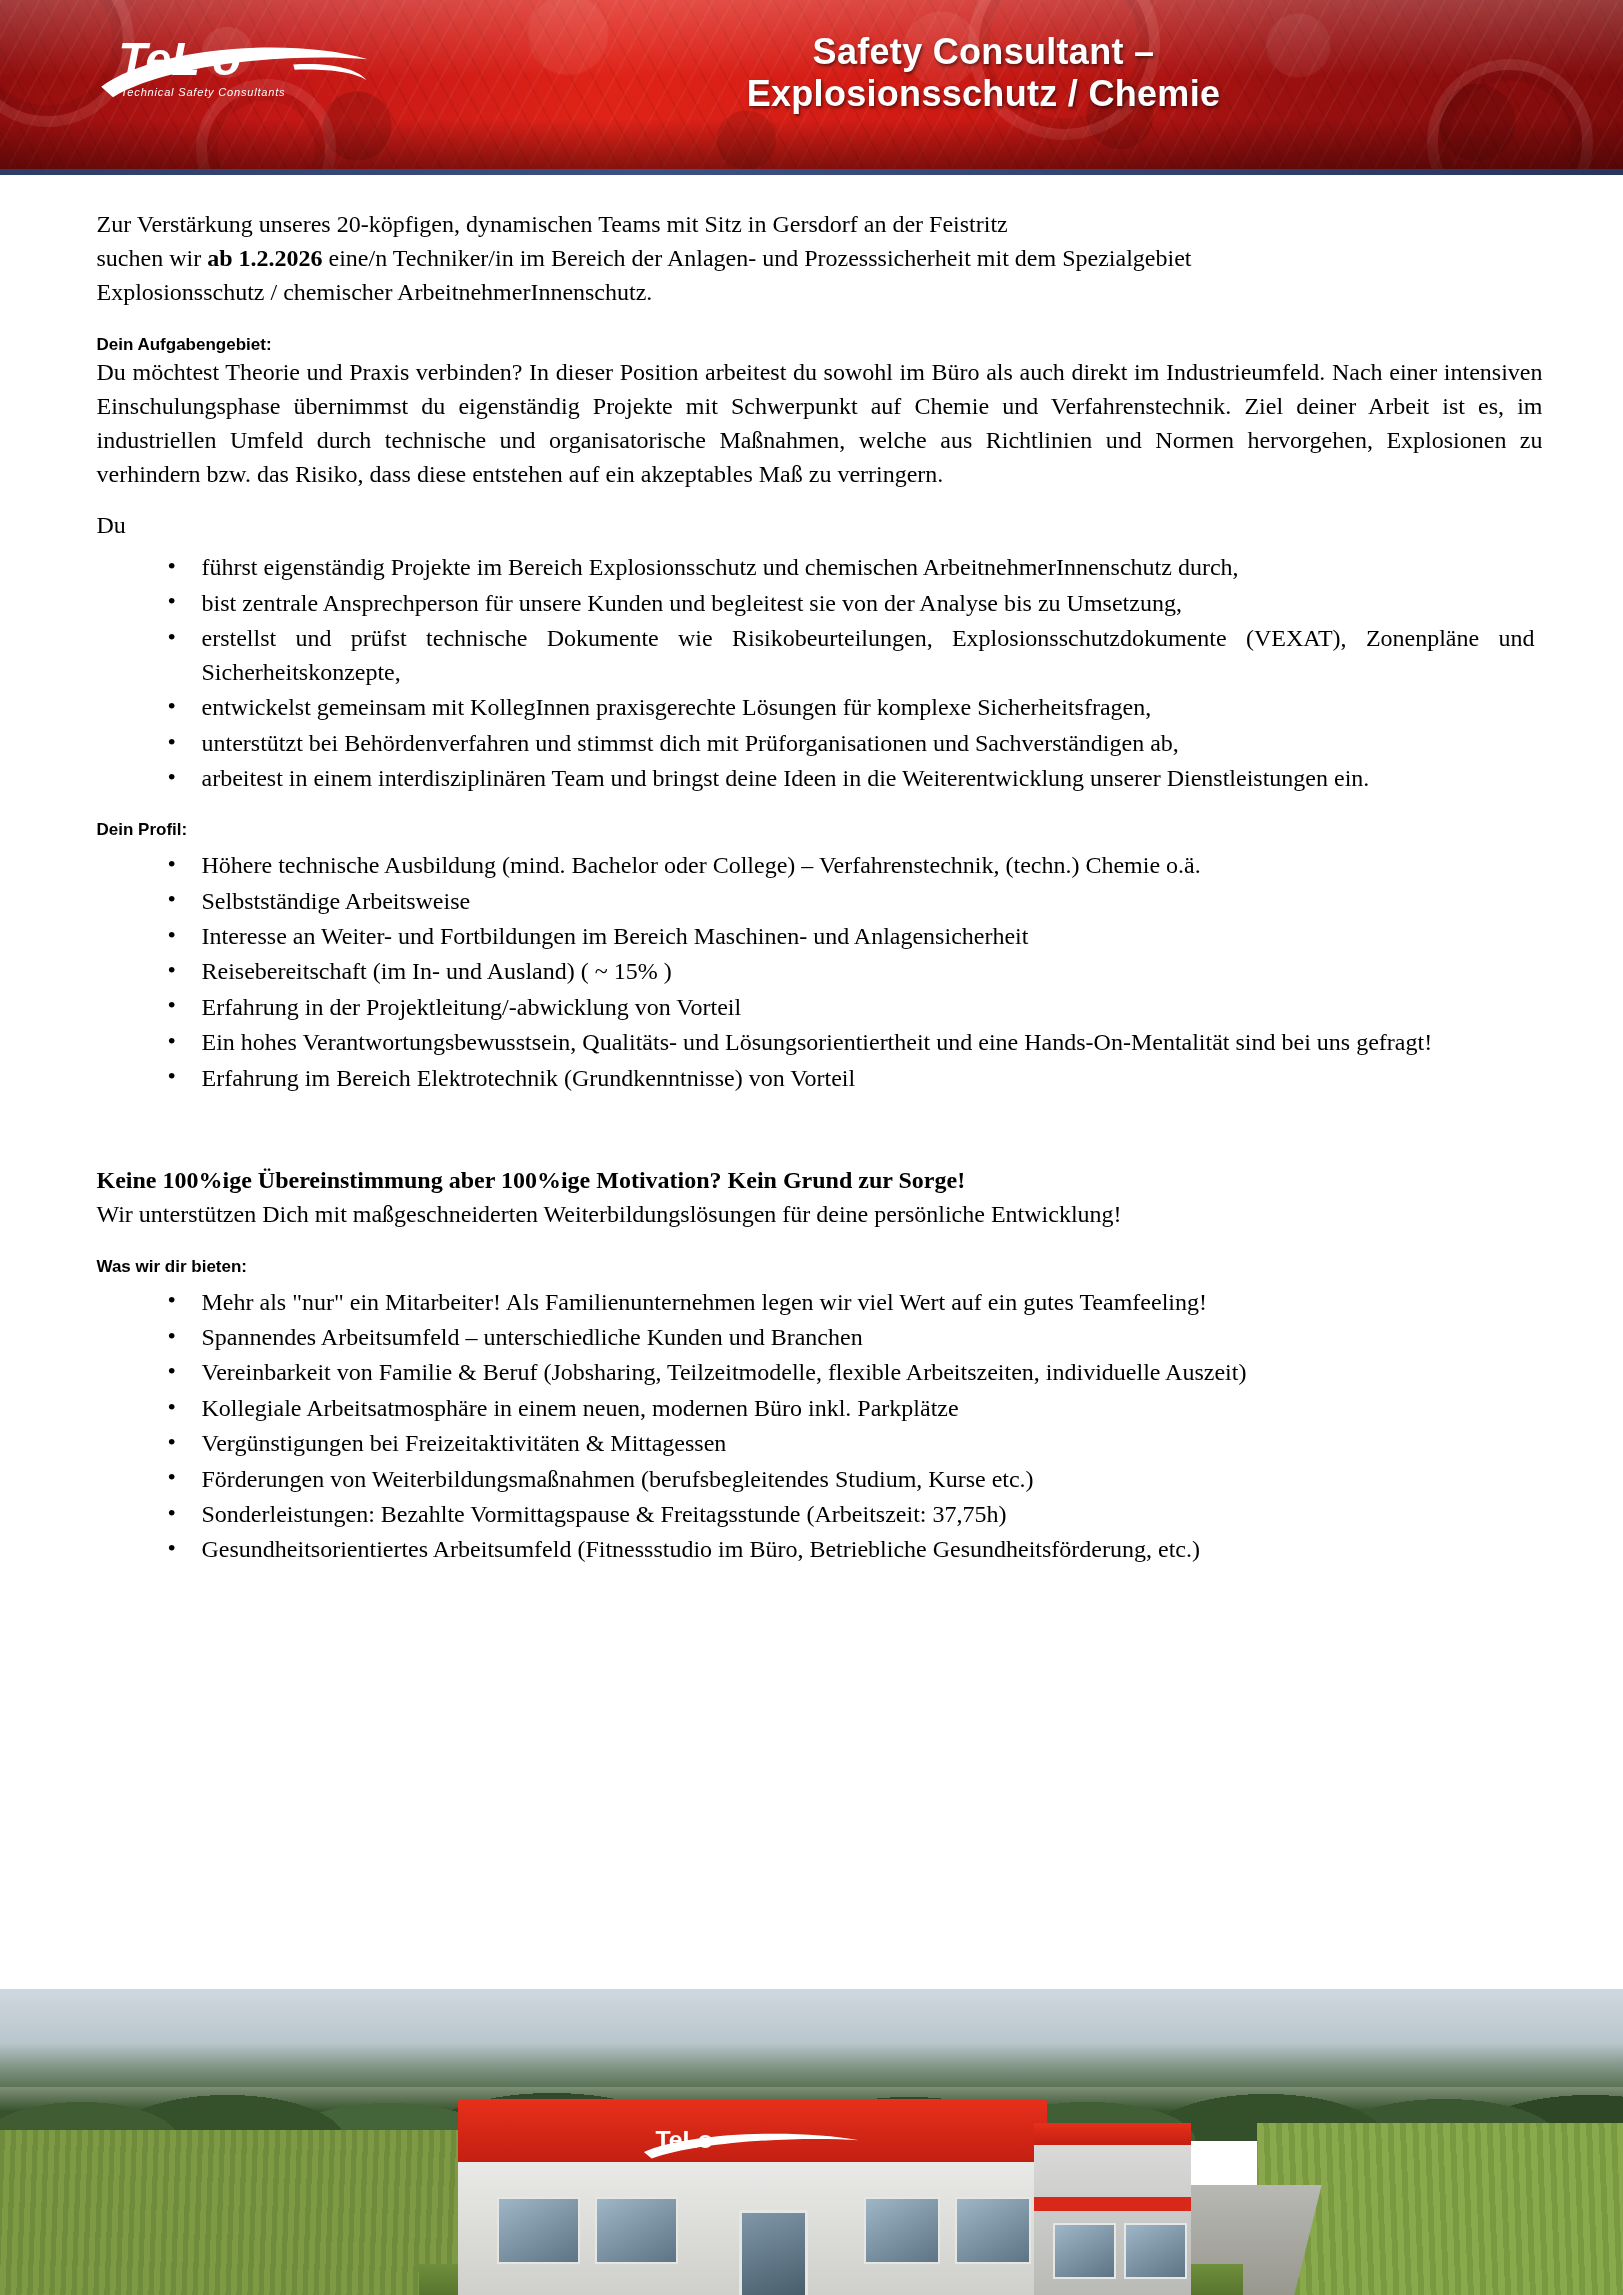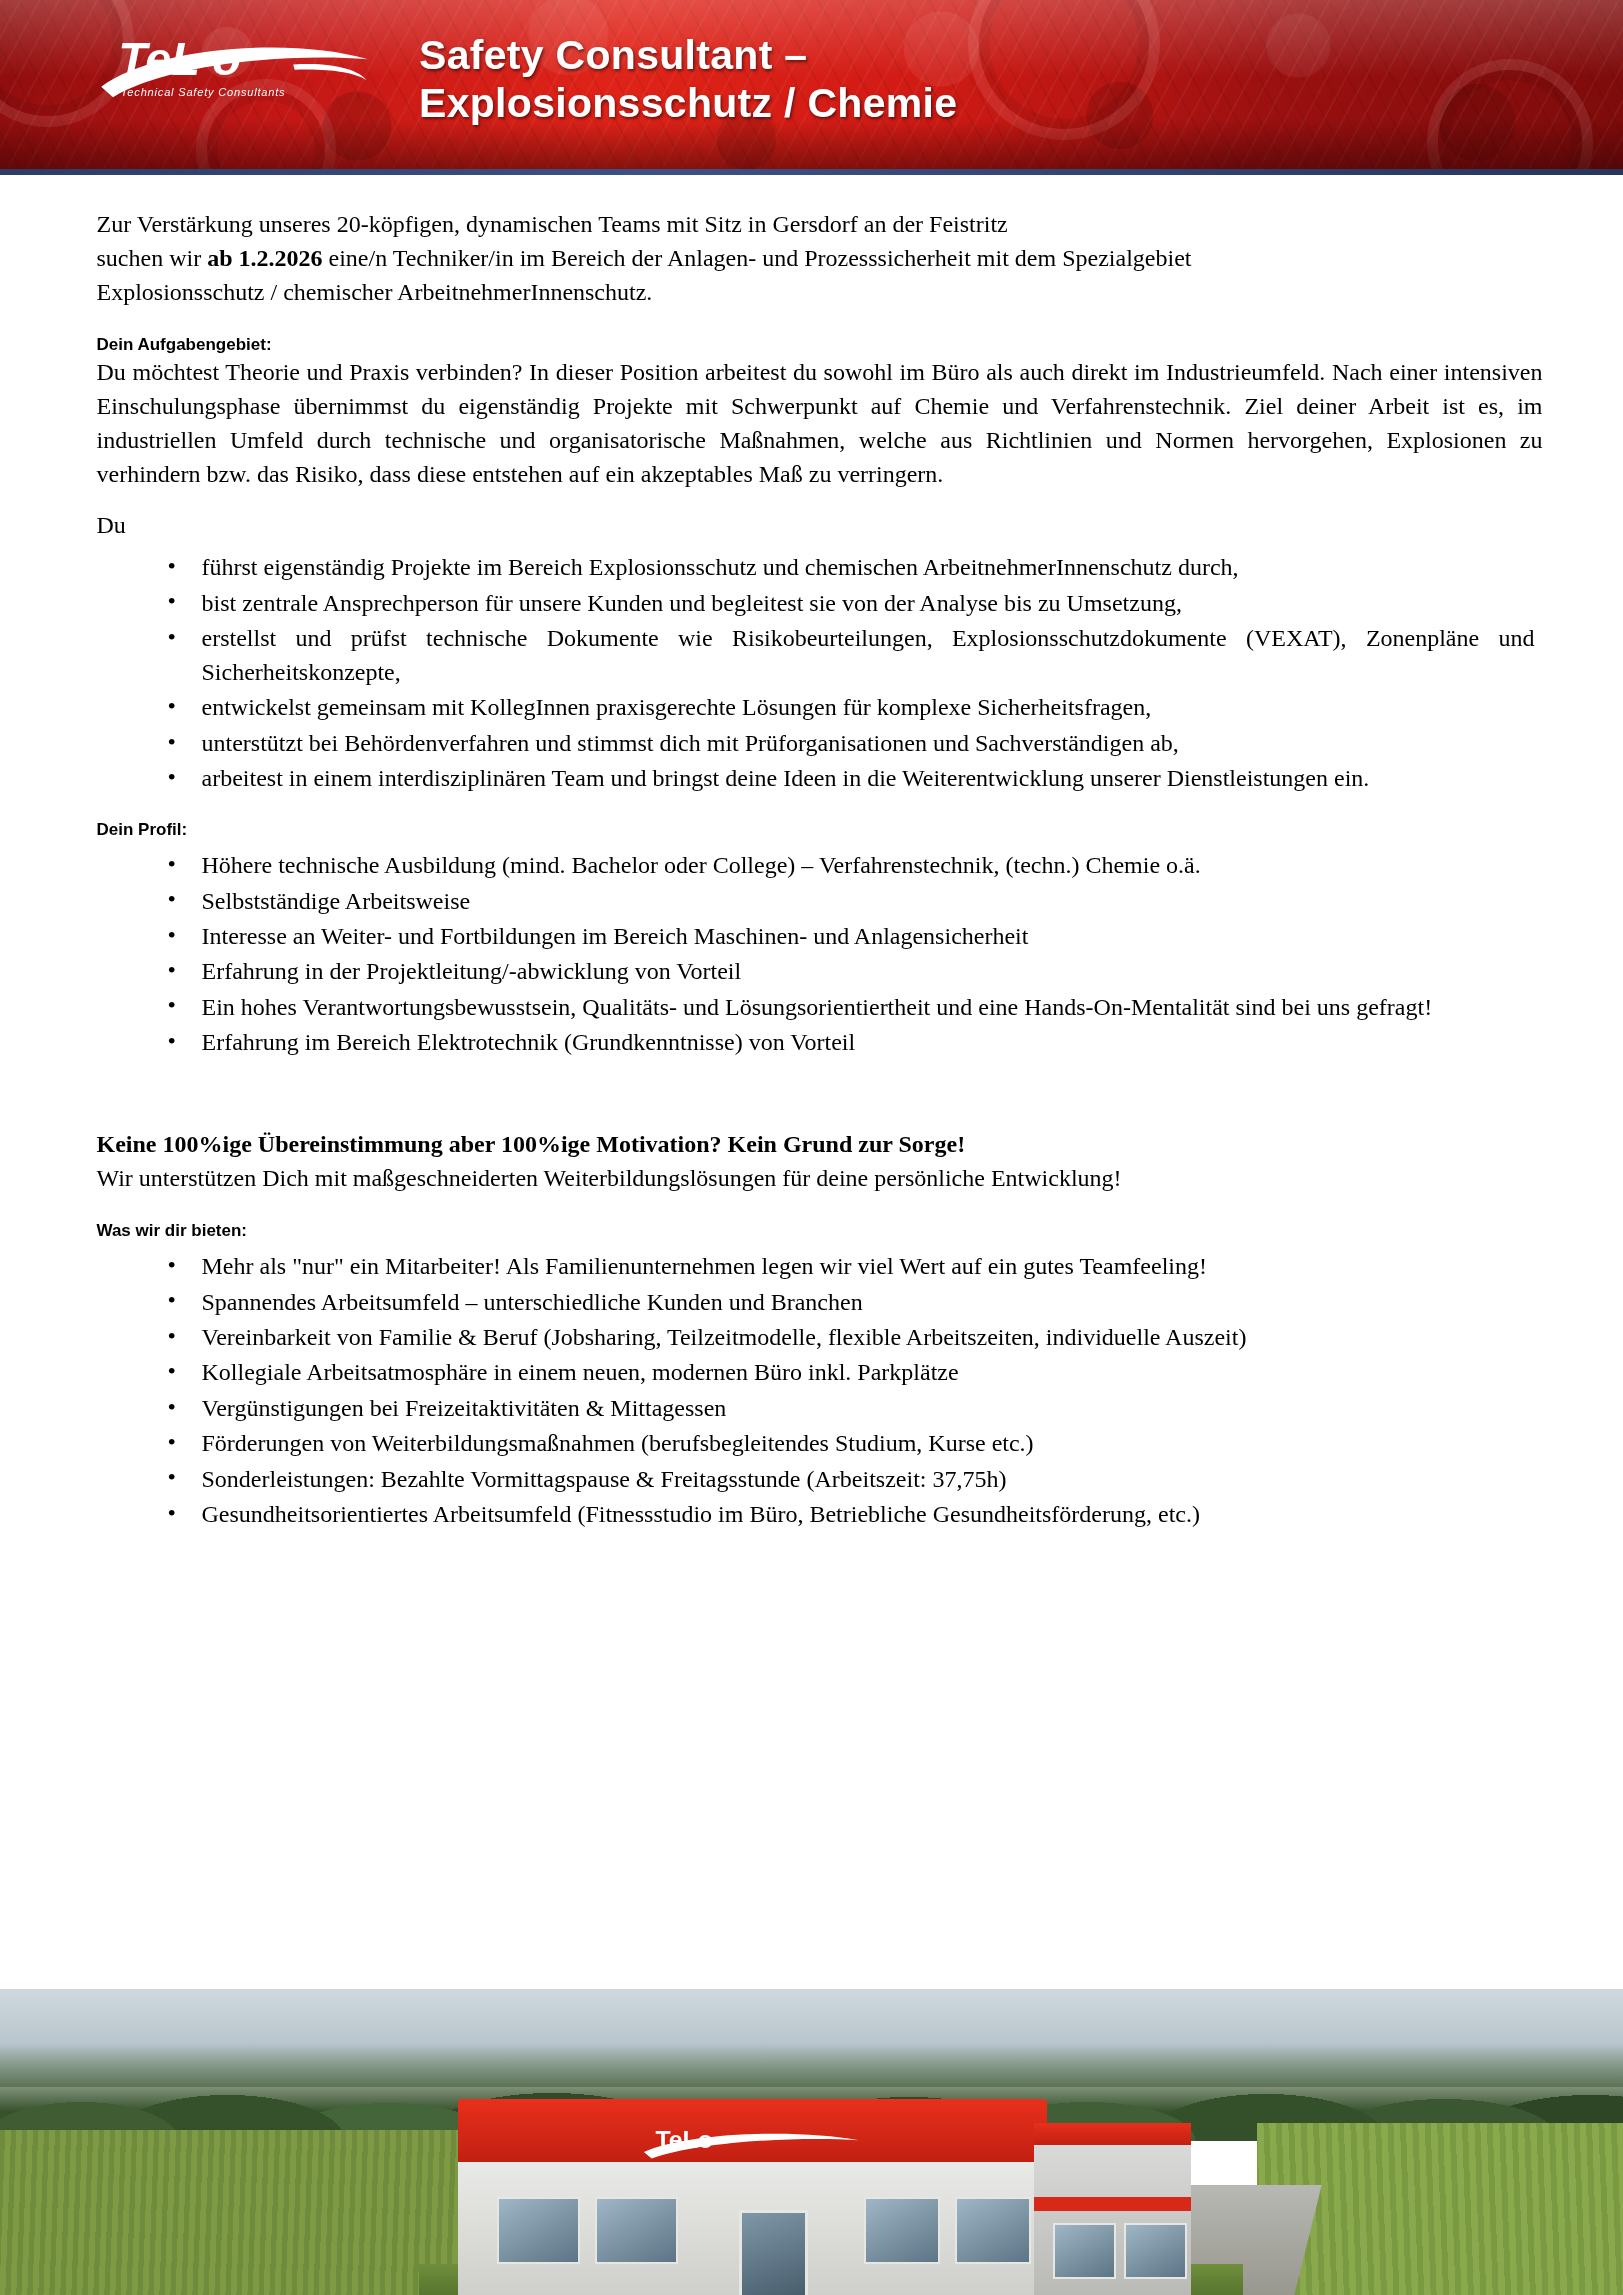--- a/index.html
+++ b/index.html
@@ -67,23 +67,24 @@
     height: 98px;
     font-style: italic;
   }
   .logo svg { display: block; }
 
   .header-title {
     position: absolute;
     left: 419px;
     right: 75px;
     top: 31px;
+    text-align: center;
     font-family: "Liberation Sans", sans-serif;
     font-weight: bold;
-    font-size: 41px;
+    font-size: 36px;
     line-height: 1.18;
     color: #ffffff;
     text-shadow: 1.3px 2px 3.3px rgba(0,0,0,0.55);
     letter-spacing: 0.3px;
   }
   .header-underline {
     position: absolute;
     left: 0; right: 0;
     bottom: 0;
     height: 6.5px;
@@ -298,20 +299,21 @@
       <li>arbeitest in einem interdisziplinären Team und bringst deine Ideen in die Weiterentwicklung unserer Dienstleistungen ein.</li>
     </ul>
 
     <div class="gap-sm"></div>
 
     <h2 class="section-head">Dein Profil:</h2>
     <ul class="bullets nojust">
       <li>Höhere technische Ausbildung (mind. Bachelor oder College) – Verfahrenstechnik, (techn.) Chemie o.ä.</li>
       <li>Selbstständige Arbeitsweise</li>
       <li>Interesse an Weiter- und Fortbildungen im Bereich Maschinen- und Anlagensicherheit</li>
+      <li>Reisebereitschaft (im In- und Ausland) ( ~ 15% )</li>
       <li>Erfahrung in der Projektleitung/-abwicklung von Vorteil</li>
       <li class="just" style="text-align:justify">Ein hohes Verantwortungsbewusstsein, Qualitäts- und Lösungsorientiertheit und eine Hands-On-Mentalität sind bei uns gefragt!</li>
       <li>Erfahrung im Bereich Elektrotechnik (Grundkenntnisse) von Vorteil</li>
     </ul>
 
     <div class="gap-xl"></div>
 
     <p class="bold-serif">Keine 100%ige Übereinstimmung aber 100%ige Motivation? Kein Grund zur Sorge!</p>
     <p>Wir unterstützen Dich mit maßgeschneiderten Weiterbildungslösungen für deine persönliche Entwicklung!</p>
 

